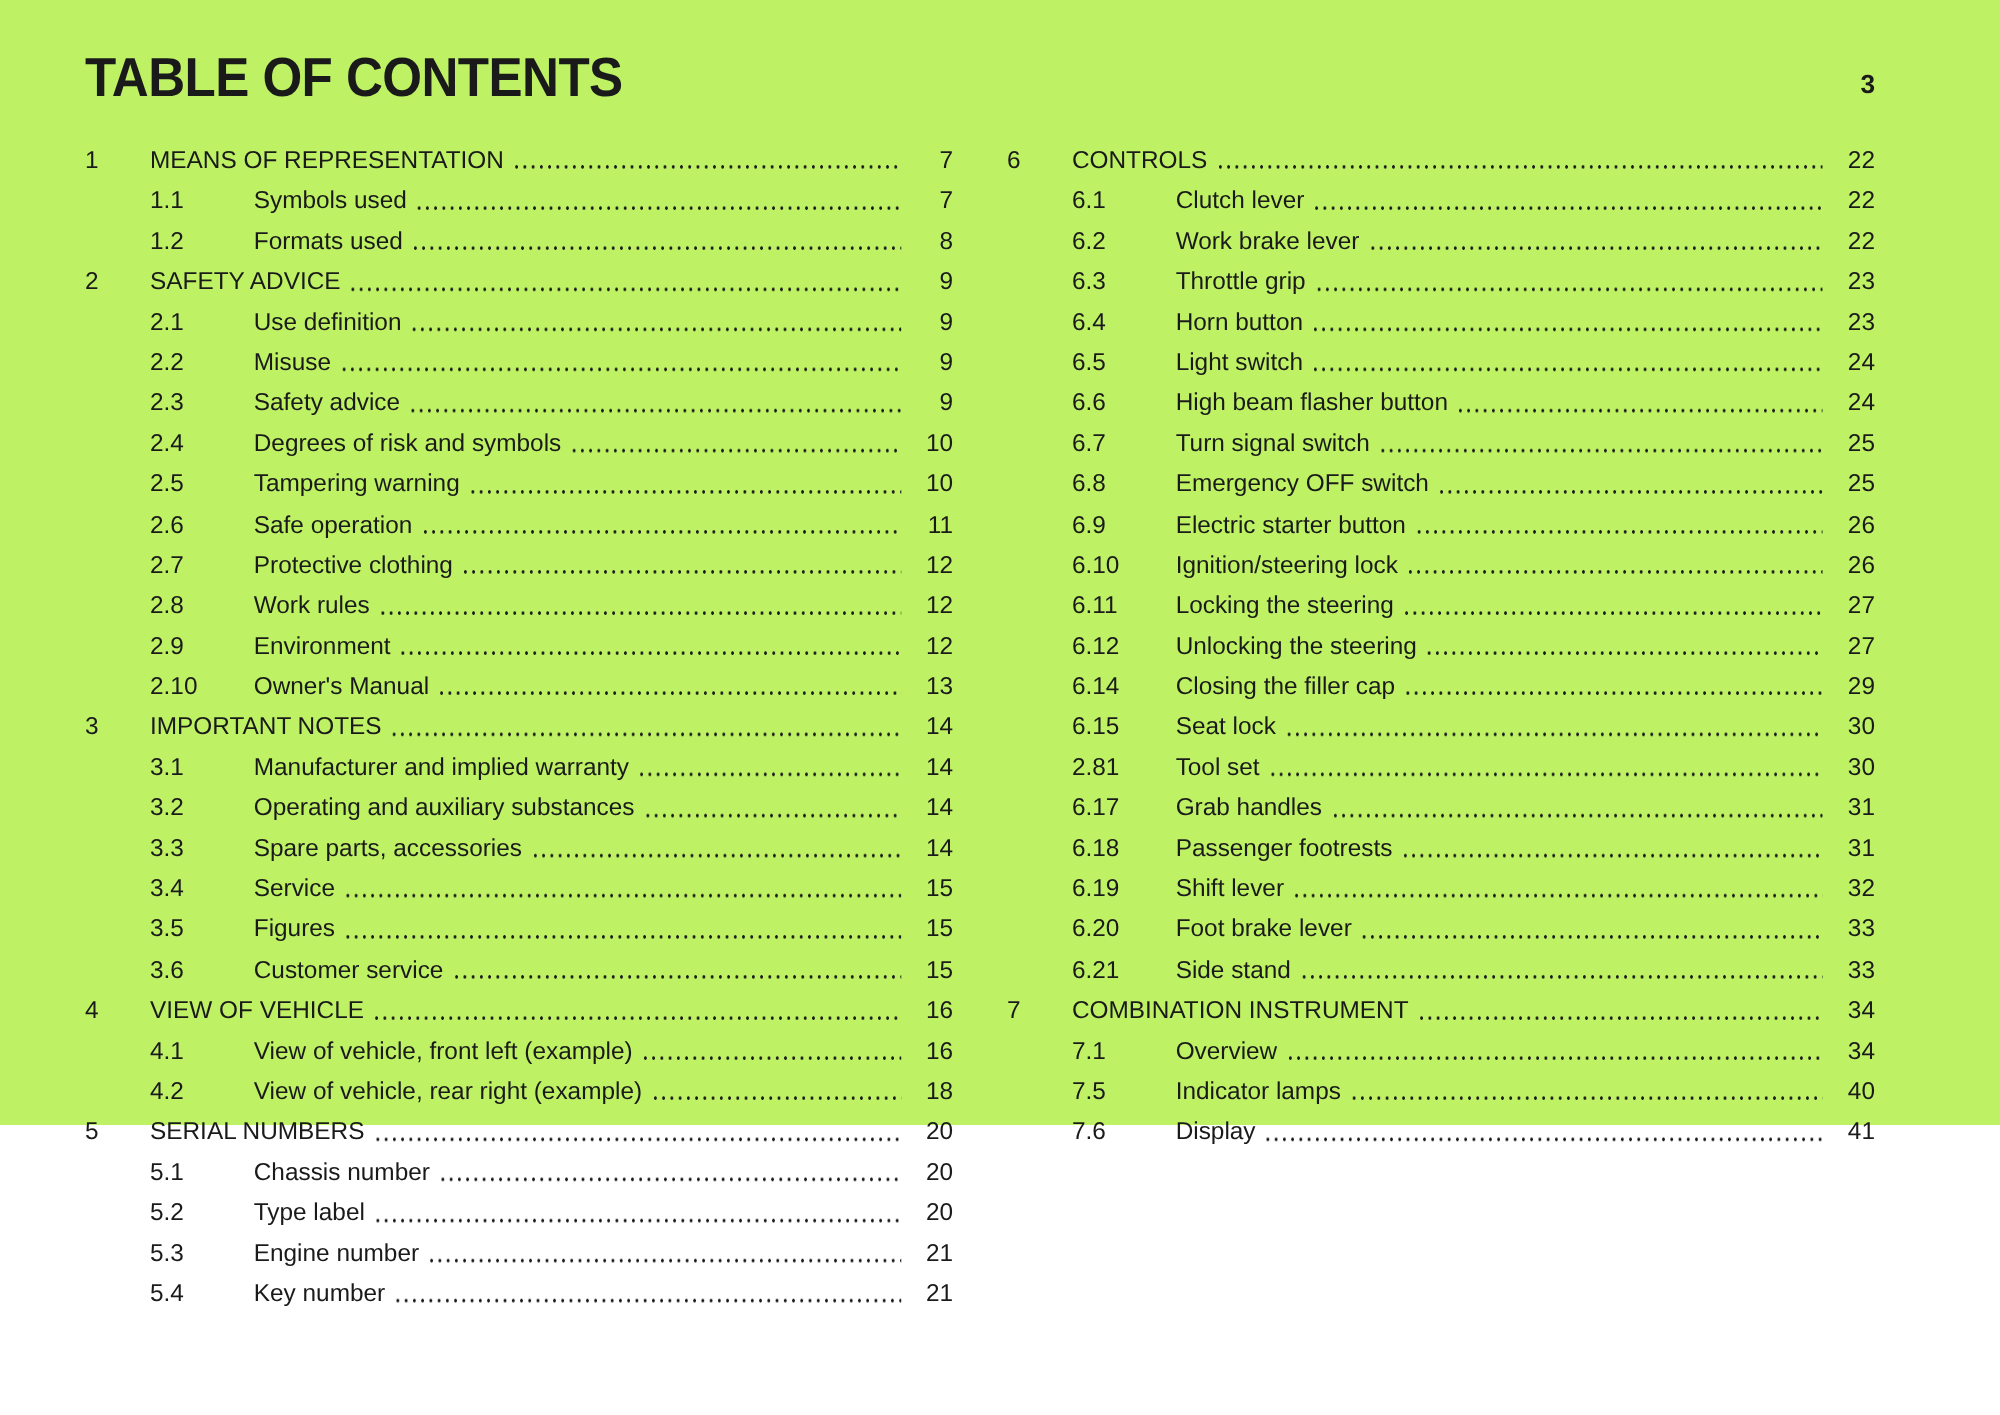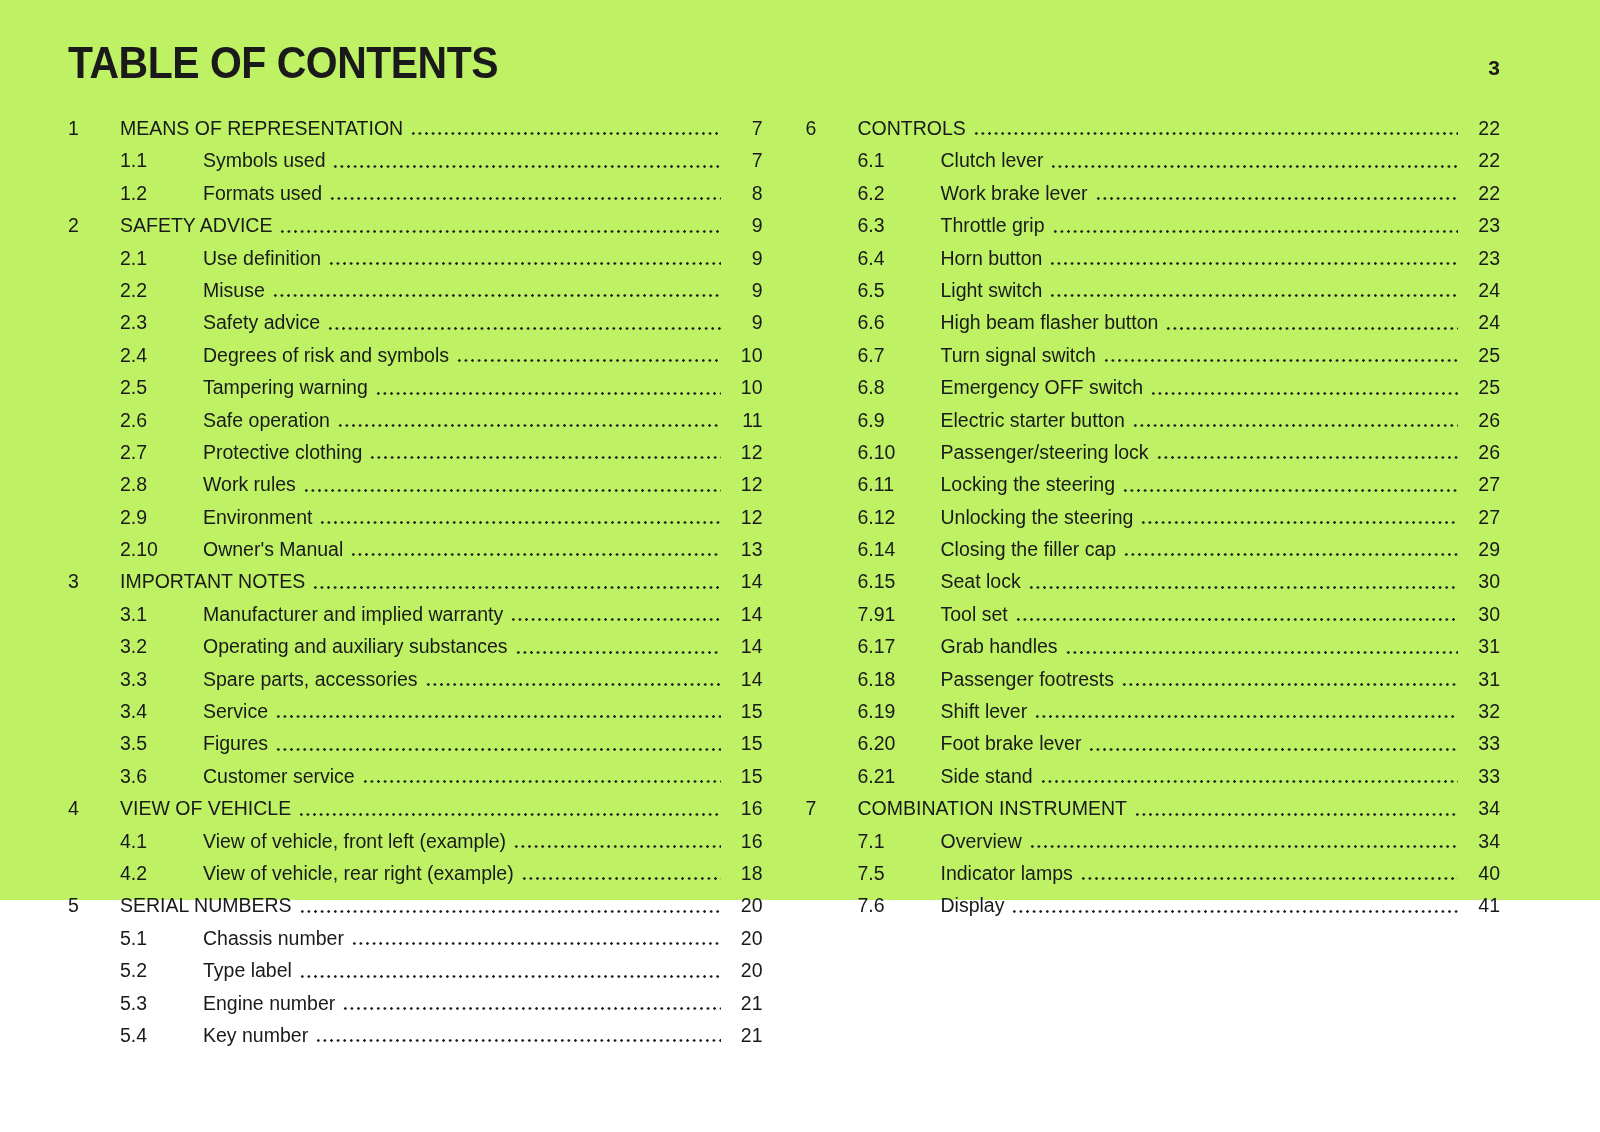--- a/index.html
+++ b/index.html
@@ -316,21 +316,21 @@
     <span class="pg">25</span>
   </div>
         <div class="toc-row level2">
     <span class="num">6.9</span>
     <span class="title">Electric starter button</span>
     <span class="leader"></span>
     <span class="pg">26</span>
   </div>
         <div class="toc-row level2">
     <span class="num">6.10</span>
-    <span class="title">Passenger/steering lock</span>
+    <span class="title">Ignition/steering lock</span>
     <span class="leader"></span>
     <span class="pg">26</span>
   </div>
         <div class="toc-row level2">
     <span class="num">6.11</span>
     <span class="title">Locking the steering</span>
     <span class="leader"></span>
     <span class="pg">27</span>
   </div>
         <div class="toc-row level2">
@@ -345,21 +345,21 @@
     <span class="leader"></span>
     <span class="pg">29</span>
   </div>
         <div class="toc-row level2">
     <span class="num">6.15</span>
     <span class="title">Seat lock</span>
     <span class="leader"></span>
     <span class="pg">30</span>
   </div>
         <div class="toc-row level2">
-    <span class="num">7.91</span>
+    <span class="num">2.81</span>
     <span class="title">Tool set</span>
     <span class="leader"></span>
     <span class="pg">30</span>
   </div>
         <div class="toc-row level2">
     <span class="num">6.17</span>
     <span class="title">Grab handles</span>
     <span class="leader"></span>
     <span class="pg">31</span>
   </div>

